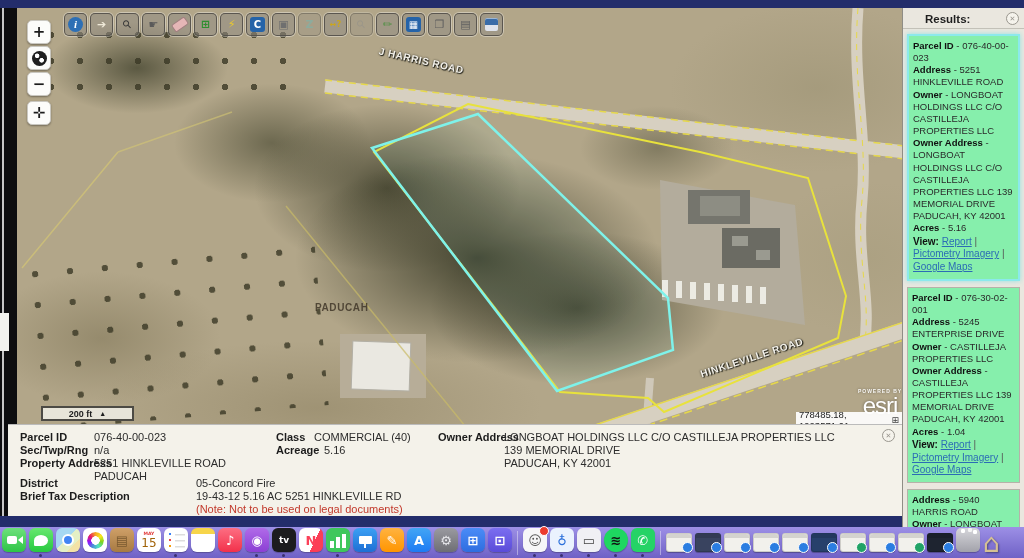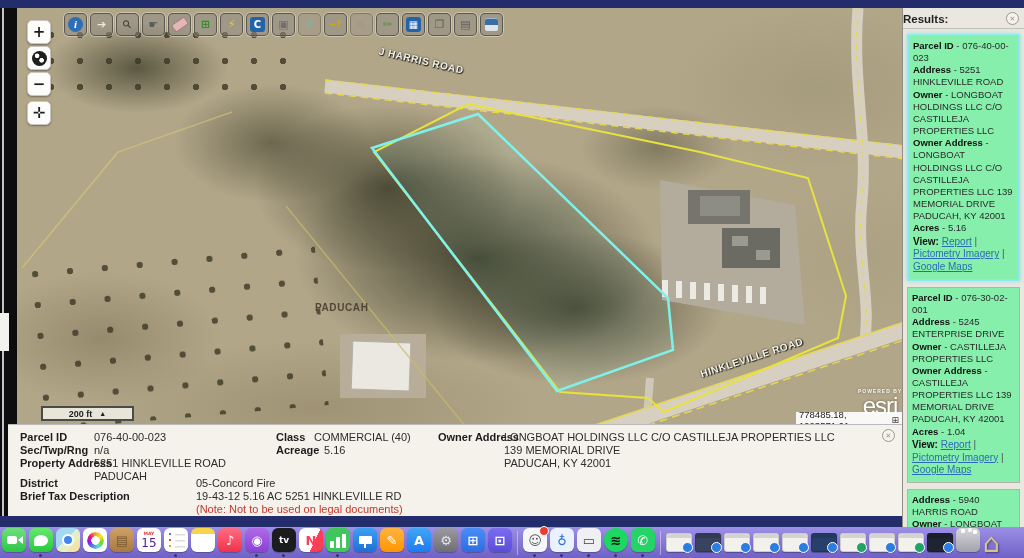--- a/index.html
+++ b/index.html
@@ -62,21 +62,21 @@
   #coords{position:absolute;left:779px;top:404px;height:15px;background:rgba(255,255,255,.92);
     display:flex;align-items:center;padding:0 3px;font-size:9.5px;color:#222;gap:3px;}
   #coords .ci{font-family:"DejaVu Sans",sans-serif;font-size:9px;color:#444;}
   #esri{position:absolute;left:828px;top:381px;width:70px;text-align:center;color:#fff;line-height:1;
     text-shadow:0 0 3px rgba(0,0,0,.45);}
   #esri .pb{font-size:5px;letter-spacing:1px;font-weight:bold;opacity:.9;}
   #esri .brand{font-size:24px;font-weight:normal;letter-spacing:-1px;}
   
   #results{position:absolute;left:902px;top:8px;width:122px;height:519px;background:#eae7df;
     border-left:1px solid #8f8d86;box-sizing:border-box;overflow:hidden;}
-  #results header{display:flex;align-items:center;justify-content:space-between;padding:4px 5px 3px 0;
+  #results header{display:flex;align-items:center;justify-content:space-between;padding:4px 5px 3px 22px;
     border-bottom:1px solid #c4c1b8;}
   #results h1{margin:0;font-size:11.5px;color:#1f1f1f;}
   .closebtn{width:11px;height:11px;border:1px solid #9a978f;border-radius:50%;color:#9a978f;
     font-size:7px;display:flex;align-items:center;justify-content:center;line-height:1;background:#f5f3ec;}
   .cards{padding:5px 4px;}
   .result-card{background:#86efac;border:1px solid #b5b2a9;padding:4px 4px 5px;margin-bottom:6px;
     font-size:9.5px;line-height:1.28;color:#2a2a2a;}
   .result-card.selected{border:2px solid #8ce9ec;box-shadow:0 0 5px rgba(110,225,228,.7);}
   .result-card b{color:#111;}
   .vline{font-size:10px;margin-top:1px;}
@@ -112,21 +112,21 @@
   .bubble{background:linear-gradient(#67e86f,#28c840);}
   .bubble::after{content:"";width:14px;height:11px;background:#fff;border-radius:50% 50% 50% 8%;}
   .maps-ic{background:linear-gradient(135deg,#a6d8f2 0 45%,#e4efc5 45% 72%,#f3e2a6 72%);}
   .maps-ic::after{content:"";width:8px;height:8px;border-radius:50%;background:#4285f4;border:2px solid #fff;}
   .photos-ic{background:#fff;}
   .photos-ic::after{content:"";width:17px;height:17px;border-radius:50%;
     background:conic-gradient(#f5a623,#f8e71c,#7ed321,#50e3c2,#4a90d9,#9013fe,#e91e63,#f5a623);
     -webkit-mask:radial-gradient(circle,transparent 4px,#000 4.5px);mask:radial-gradient(circle,transparent 4px,#000 4.5px);}
   .cal-ic{background:#fff;flex-direction:column;}
   .cal-top{font-size:4.5px;color:#e23b3b;font-weight:bold;line-height:6px;}
-  .cal-day{font-size:12px;color:#4c1d95;font-weight:normal;line-height:12px;}
+  .cal-day{font-size:12px;color:#a16207;font-weight:normal;line-height:12px;}
   .rem-ic{background:#fff;
     background-image:radial-gradient(circle 2px at 6px 6px,#3b82f6 70%,transparent 72%),
       radial-gradient(circle 2px at 6px 12px,#ef4444 70%,transparent 72%),
       radial-gradient(circle 2px at 6px 18px,#f59e0b 70%,transparent 72%),
       linear-gradient(#ddd,#ddd),linear-gradient(#ddd,#ddd),linear-gradient(#ddd,#ddd);
     background-size:100% 100%,100% 100%,100% 100%,10px 1.5px,10px 1.5px,10px 1.5px;
     background-position:0 0,0 0,0 0,11px 5.5px,11px 11.5px,11px 17.5px;background-repeat:no-repeat;}
   .notes-ic{background:linear-gradient(#f7d54a 0 6px,#fff 6px);}
   .chart-ic{background-color:#3fc75c;background-image:linear-gradient(#fff,#fff),linear-gradient(#fff,#fff),linear-gradient(#fff,#fff);
     background-size:4px 7px,4px 11px,4px 14px;background-position:4px 13px,10px 9px,16px 6px;background-repeat:no-repeat;}

